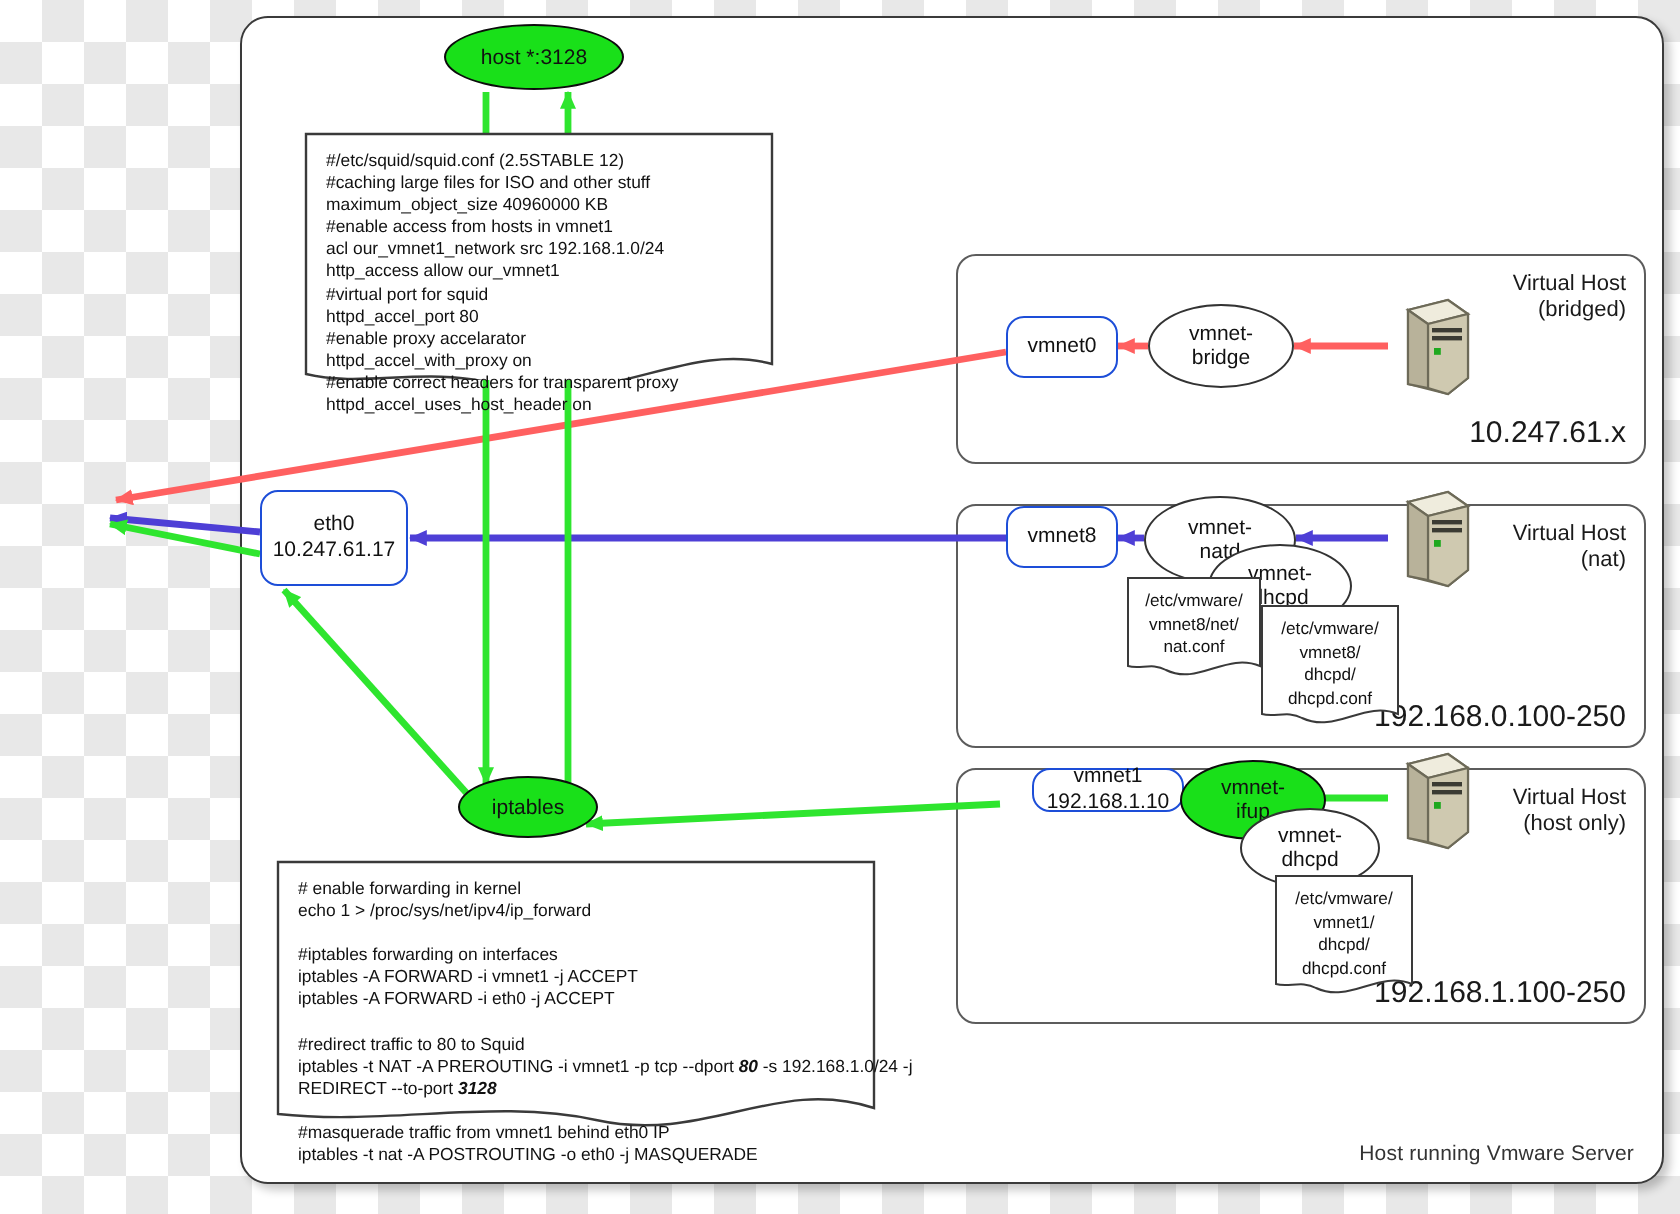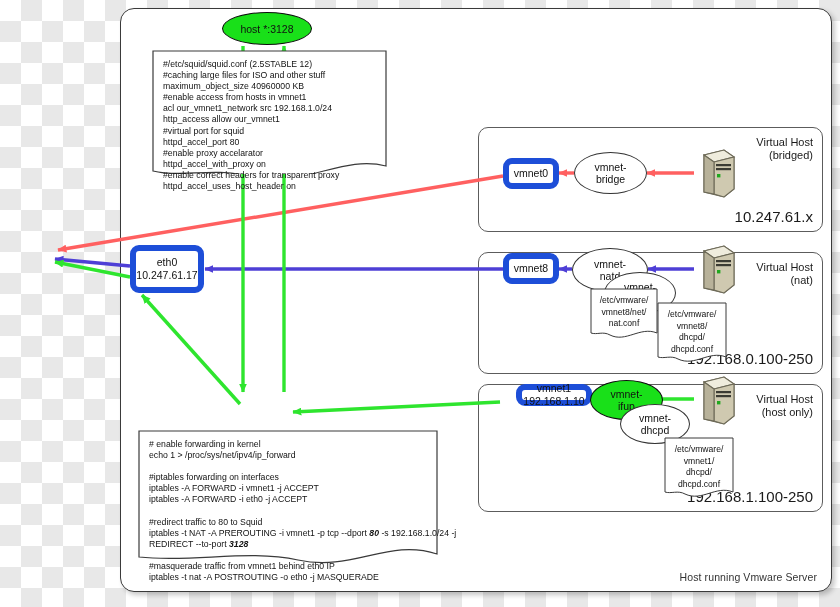--- a/index.html
+++ b/index.html
@@ -36,37 +36,37 @@
     position:absolute;right:9px;top:8px;text-align:right;
     font-size:11px;color:#1a1a1a;line-height:13px;
   }
   .host-range{
     position:absolute;right:9px;bottom:6px;text-align:right;
     font-size:15px;color:#1a1a1a;
   }
 
   
   .rbox{
-    position:absolute;border:6px solid #1d4ed8;border-radius:9px;background:#fff;
+    position:absolute;border:1px solid #1d4ed8;border-radius:9px;background:#fff;
     display:flex;align-items:center;justify-content:center;text-align:center;
     font-size:10.5px;color:#111;line-height:13px;box-sizing:border-box;
   }
   .ellipse{
     position:absolute;border:1px solid #333;border-radius:50%;background:#fff;
     display:flex;align-items:center;justify-content:center;text-align:center;
     font-size:10.5px;color:#111;line-height:12px;box-sizing:border-box;
   }
   .ellipse.green{
     background:#19e019;border:1.4px solid #0c0c0c;font-weight:500;
   }
 
   
   .note{
     position:absolute;font-size:8.6px;color:#111;text-align:center;
-    line-height:11.5px;box-sizing:border-box;margin-left:27px;
+    line-height:11.5px;box-sizing:border-box;
   }
   .note .note-bg{position:absolute;left:0;top:0;width:100%;height:100%;}
   .note .note-txt{position:relative;padding-top:7px;}
 
   
   .codebox{position:absolute;box-sizing:border-box;}
   .codebox .cb-bg{position:absolute;left:0;top:0;width:100%;height:100%;}
   .codebox pre{
     position:relative;margin:0;padding:9px 0 0 11px;
     font-family:"Liberation Sans", sans-serif;
@@ -153,22 +153,23 @@
       <path d="M130,277 L55,262" stroke="#2ee52e" marker-end="url(#ahGreen)"></path>
     </g>
   </svg>
 
 
   <div class="rbox" style="left:130px;top:245px;width:74px;height:48px;white-space:pre-line;">eth0
 10.247.61.17</div>
 
   <div class="ellipse green" style="left:222px;top:12px;width:90px;height:33px;">host *:3128</div>
 
-
-  <div class="codebox" style="left:152px;top:50px;width:235px;height:124px;">
+  <div class="ellipse green" style="left:229px;top:388px;width:70px;height:31px;">iptables</div>
+
+  <div class="codebox" style="left:152px;top:66px;width:235px;height:124px;">
     <svg class="cb-bg" viewBox="0 0 235 124" preserveAspectRatio="none">
       <path d="M1,1 L234,1 L234,116 C190,104 150,140 96,126 C60,117 30,128 1,121 Z" fill="#ffffff" stroke="#3a3a3a" stroke-width="1.2"></path>
     </svg>
     <pre>#/etc/squid/squid.conf (2.5STABLE 12)
 #caching large files for ISO and other stuff
 maximum_object_size 40960000 KB
 #enable access from hosts in vmnet1
 acl our_vmnet1_network src 192.168.1.0/24
 http_access allow our_vmnet1
 #virtual port for squid

